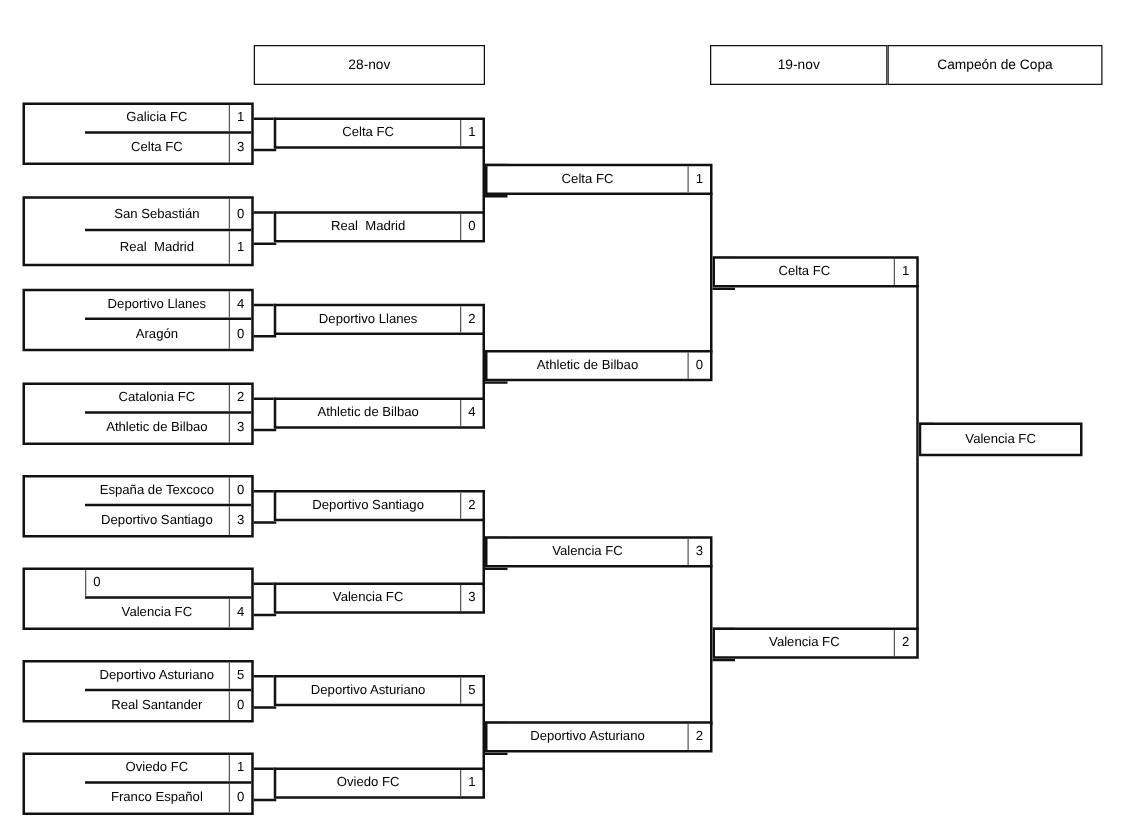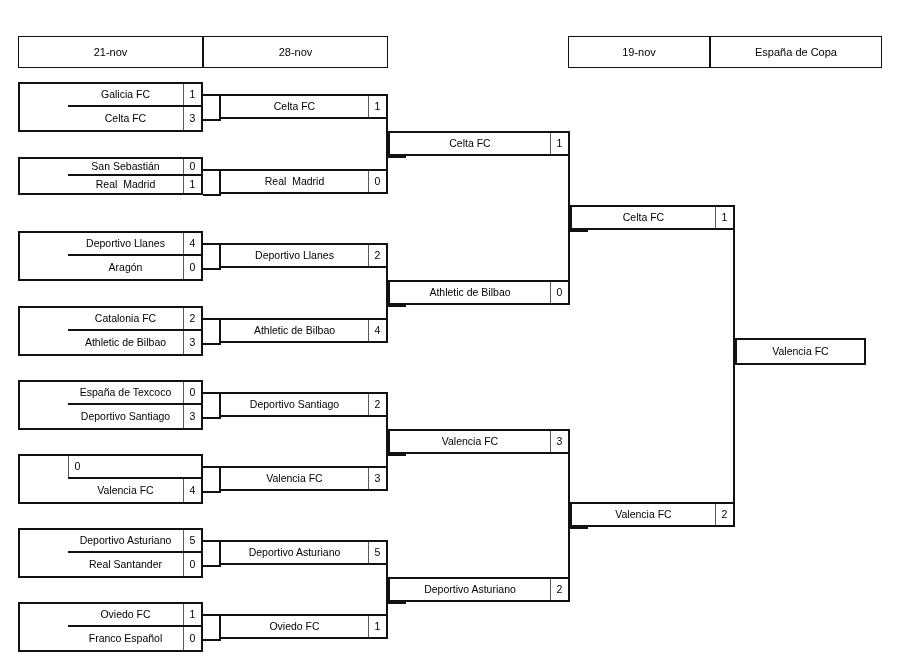--- a/index.html
+++ b/index.html
@@ -127,39 +127,38 @@
     background: #111111;
     width: 2px;
   }
 </style>
 </head>
 <body>
 
 <div id="bracket-root">
 
 
-  <div class="hdr-cell" style="left:18px;  top:36px; width:185px; height:32px;">21-nov</div>
   <div class="hdr-cell" style="left:203px; top:36px; width:185px; height:32px;">28-nov</div>
 
 
   <div class="hdr-cell" style="left:568px; top:36px; width:142px; height:32px;">19-nov</div>
-  <div class="hdr-cell" style="left:710px; top:36px; width:172px; height:32px;">España de Copa</div>
+  <div class="hdr-cell" style="left:710px; top:36px; width:172px; height:32px;">Campeón de Copa</div>
 
   <div class="matchbox" style="left:18px; top:82px; width:185px; height:50px;">
     <div class="mrow top">
       <div class="team">Galicia FC</div>
       <div class="score">1</div>
     </div>
     <div class="mrow">
       <div class="team">Celta FC</div>
       <div class="score">3</div>
     </div>
   </div>
 
-  <div class="matchbox" style="left:18px; top:157px; width:185px; height:38px;">
+  <div class="matchbox" style="left:18px; top:157px; width:185px; height:56px;">
     <div class="mrow top">
       <div class="team">San Sebastián</div>
       <div class="score">0</div>
     </div>
     <div class="mrow">
       <div class="team">Real  Madrid</div>
       <div class="score">1</div>
     </div>
   </div>
 

